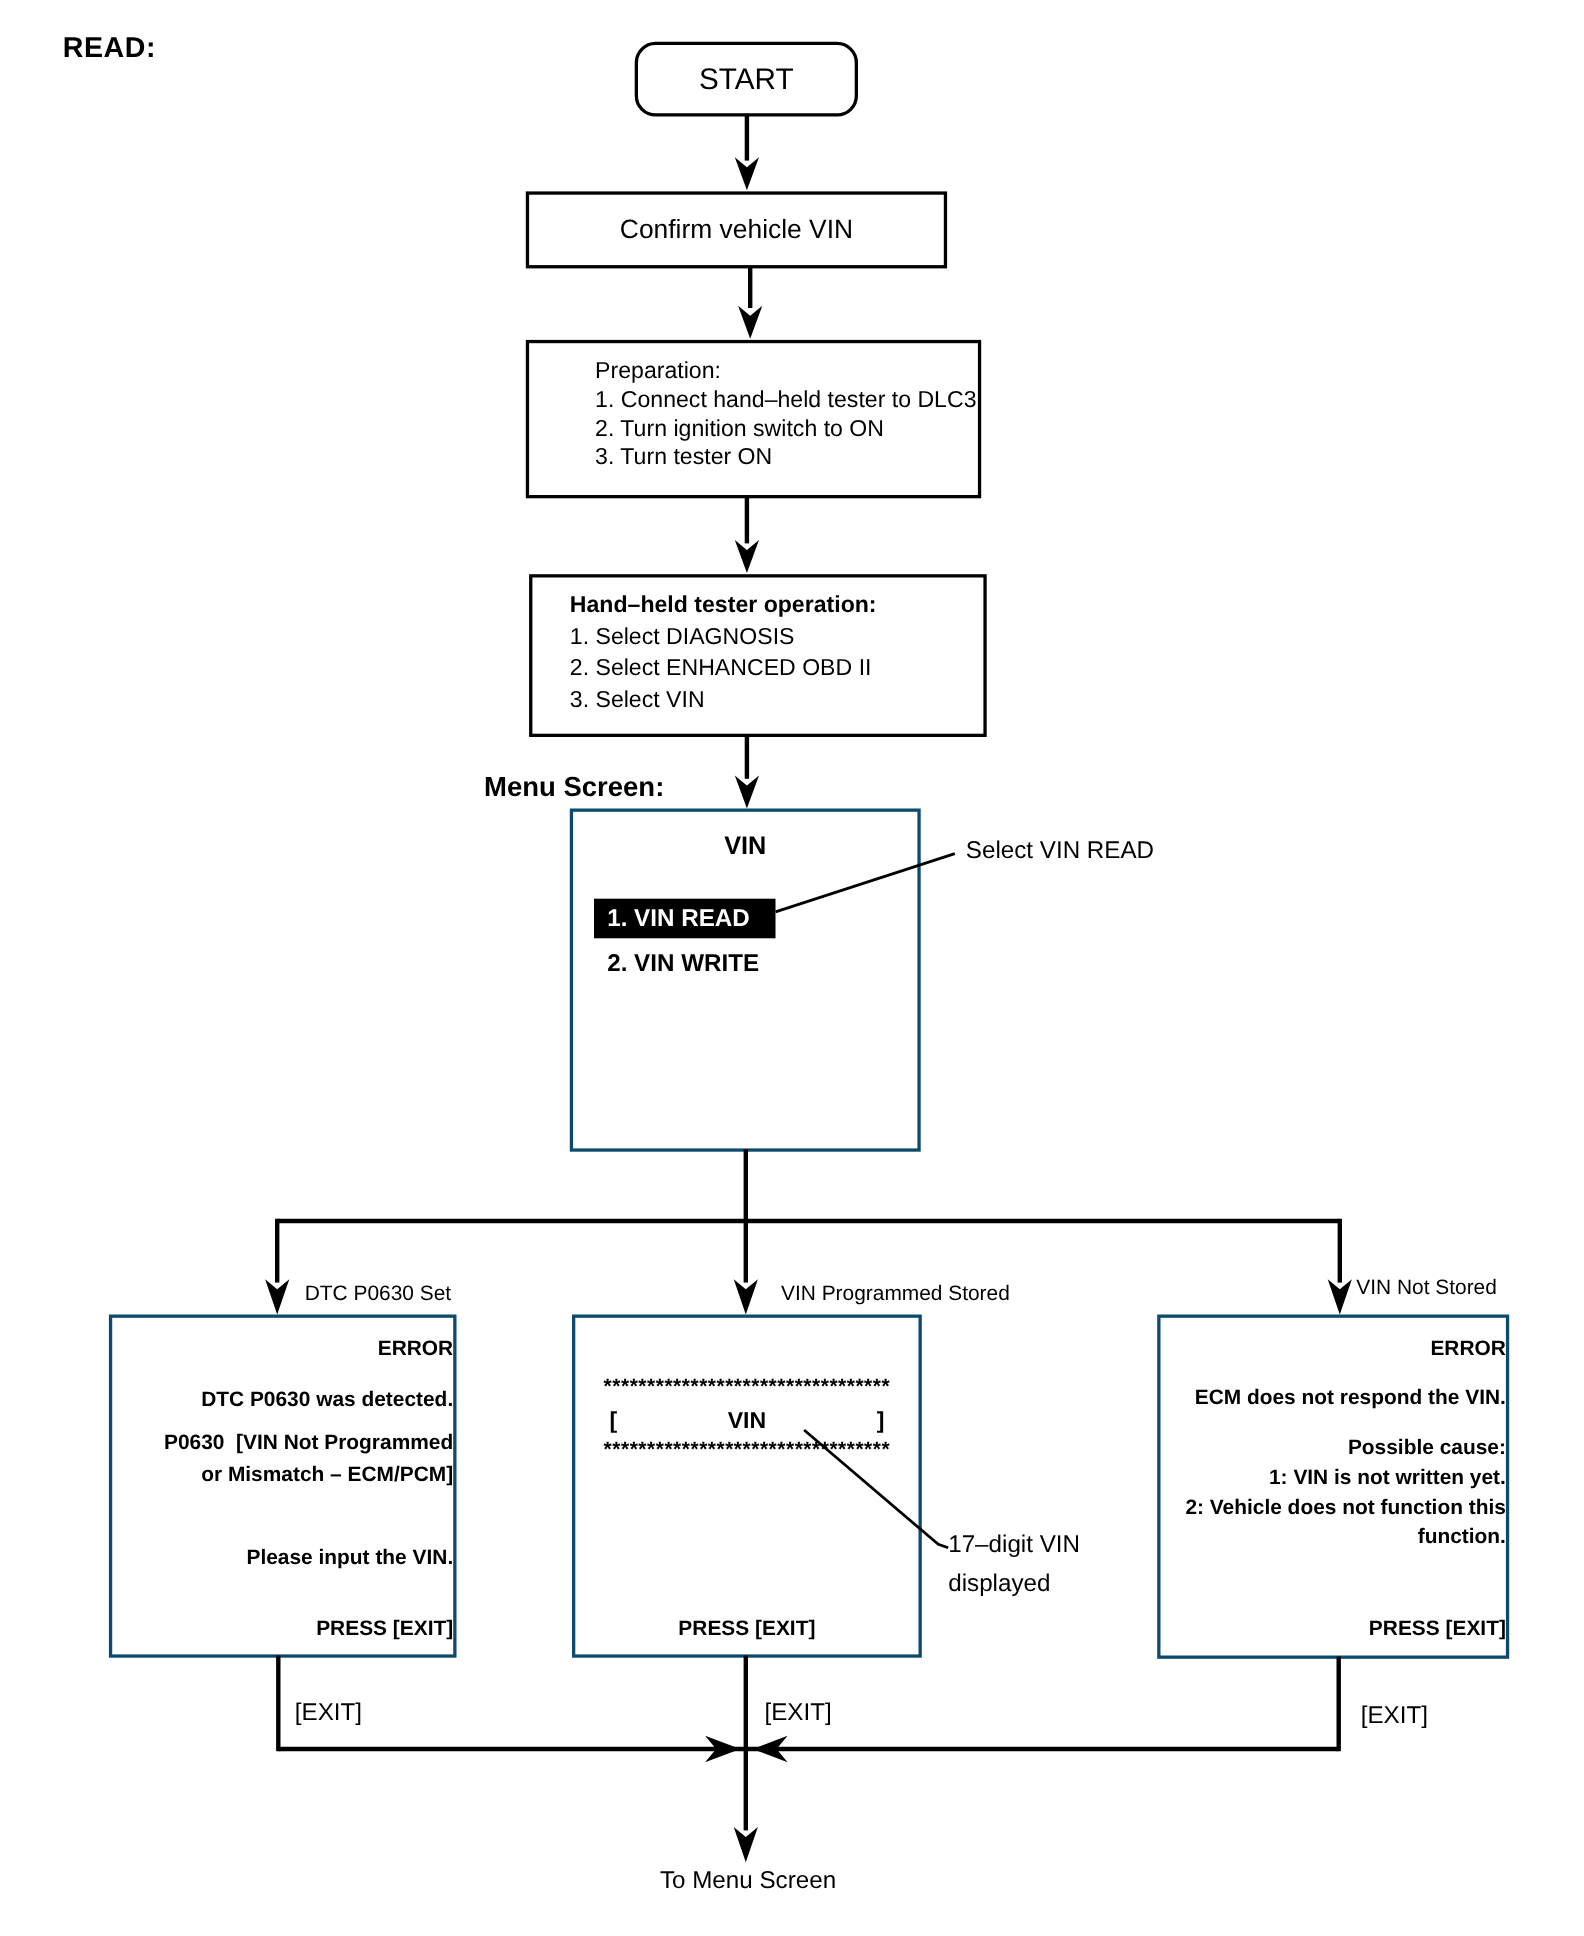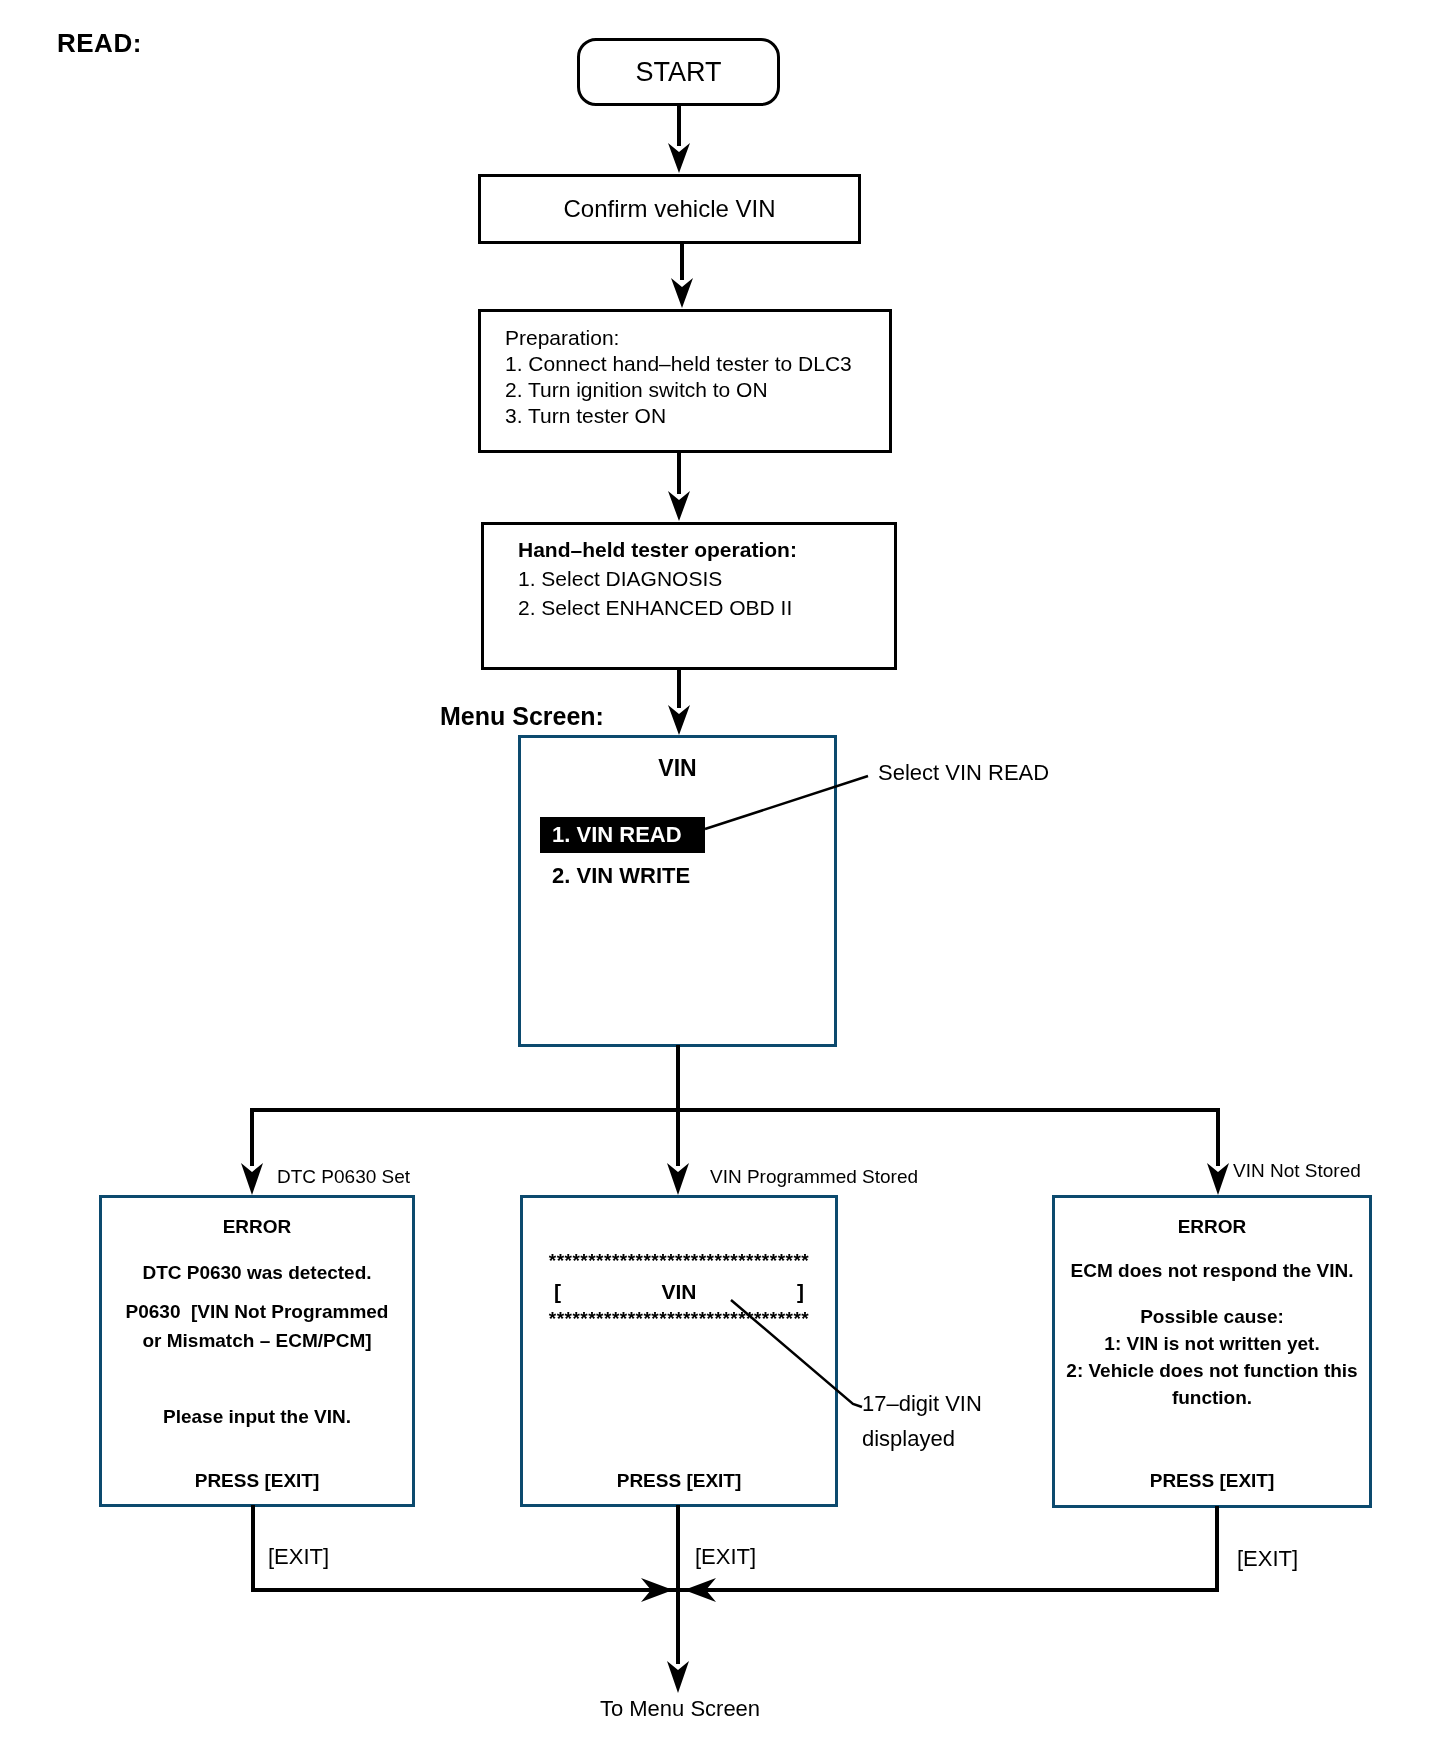--- a/index.html
+++ b/index.html
@@ -9,21 +9,21 @@
   .abs{position:absolute;box-sizing:border-box;}
 
   .page-title{left:57px;top:28px;font-size:26px;font-weight:bold;letter-spacing:.5px;}
 
   .node{background:#fff;border:3px solid #000;}
   .node.center-text{display:flex;align-items:center;justify-content:center;}
 
   .start-box{left:577px;top:38px;width:203px;height:68px;font-size:27px;border-radius:19px;}
   .confirm-box{left:478px;top:174px;width:383px;height:70px;font-size:24px;}
 
-  .prep-box{left:478px;top:309px;width:414px;height:144px;}
+  .prep-box{left:478px;top:309px;width:414px;height:144px;padding-left:36px;}
   .prep-box .txt{padding:13px 0 0 24px;font-size:21px;line-height:26px;}
 
   .tester-box{left:481px;top:522px;width:416px;height:148px;}
   .tester-box .txt{padding:10px 0 0 34px;font-size:21px;line-height:29px;}
   .tester-box .txt .t{font-weight:bold;}
 
   .menu-label{left:440px;top:702px;font-size:25px;font-weight:bold;}
 
   .screen{background:#fff;border:3px solid #0c4a6e;}
   .menu-box{left:518px;top:735px;width:319px;height:312px;}
@@ -33,21 +33,21 @@
   .menu-item{left:31px;top:125px;font-size:22px;font-weight:bold;}
 
   .callout-text{font-size:22px;}
   .select-callout{left:878px;top:760px;}
 
   .branch-label{font-size:19px;}
   .lbl-left{left:277px;top:1166px;}
   .lbl-center{left:710px;top:1166px;}
   .lbl-right{left:1233px;top:1160px;}
 
-  .err-box .line{position:absolute;left:0;width:100%;text-align:center;font-weight:bold;
+  .err-box .line{position:absolute;left:0;width:100%;text-align:right;font-weight:bold;
     font-size:19px;white-space:pre-wrap;}
   .left-box{left:99px;top:1195px;width:316px;height:312px;}
   .center-box{left:520px;top:1195px;width:318px;height:312px;}
   .right-box{left:1052px;top:1195px;width:320px;height:313px;}
 
   .ast-row{position:absolute;left:0;width:100%;text-align:center;font-weight:bold;font-size:19px;letter-spacing:.5px;}
   .vin-row{position:absolute;left:50%;transform:translateX(-50%);width:250px;
     display:flex;justify-content:space-between;align-items:center;font-weight:bold;font-size:21px;}
 
   .exit-label{font-size:22px;}
@@ -86,20 +86,21 @@
       <div>2. Turn ignition switch to ON</div>
       <div>3. Turn tester ON</div>
     </div>
   </div>
 
   <div class="abs node tester-box">
     <div class="txt">
       <div class="t">Hand–held tester operation:</div>
       <div>1. Select DIAGNOSIS</div>
       <div>2. Select ENHANCED OBD II</div>
+      <div>3. Select VIN</div>
     </div>
   </div>
 
   <div class="abs menu-label">Menu Screen:</div>
 
   <div class="abs screen menu-box">
     <div class="abs menu-title">VIN</div>
     <div class="abs menu-item-selected">
       <span>1. VIN READ</span>
     </div>

